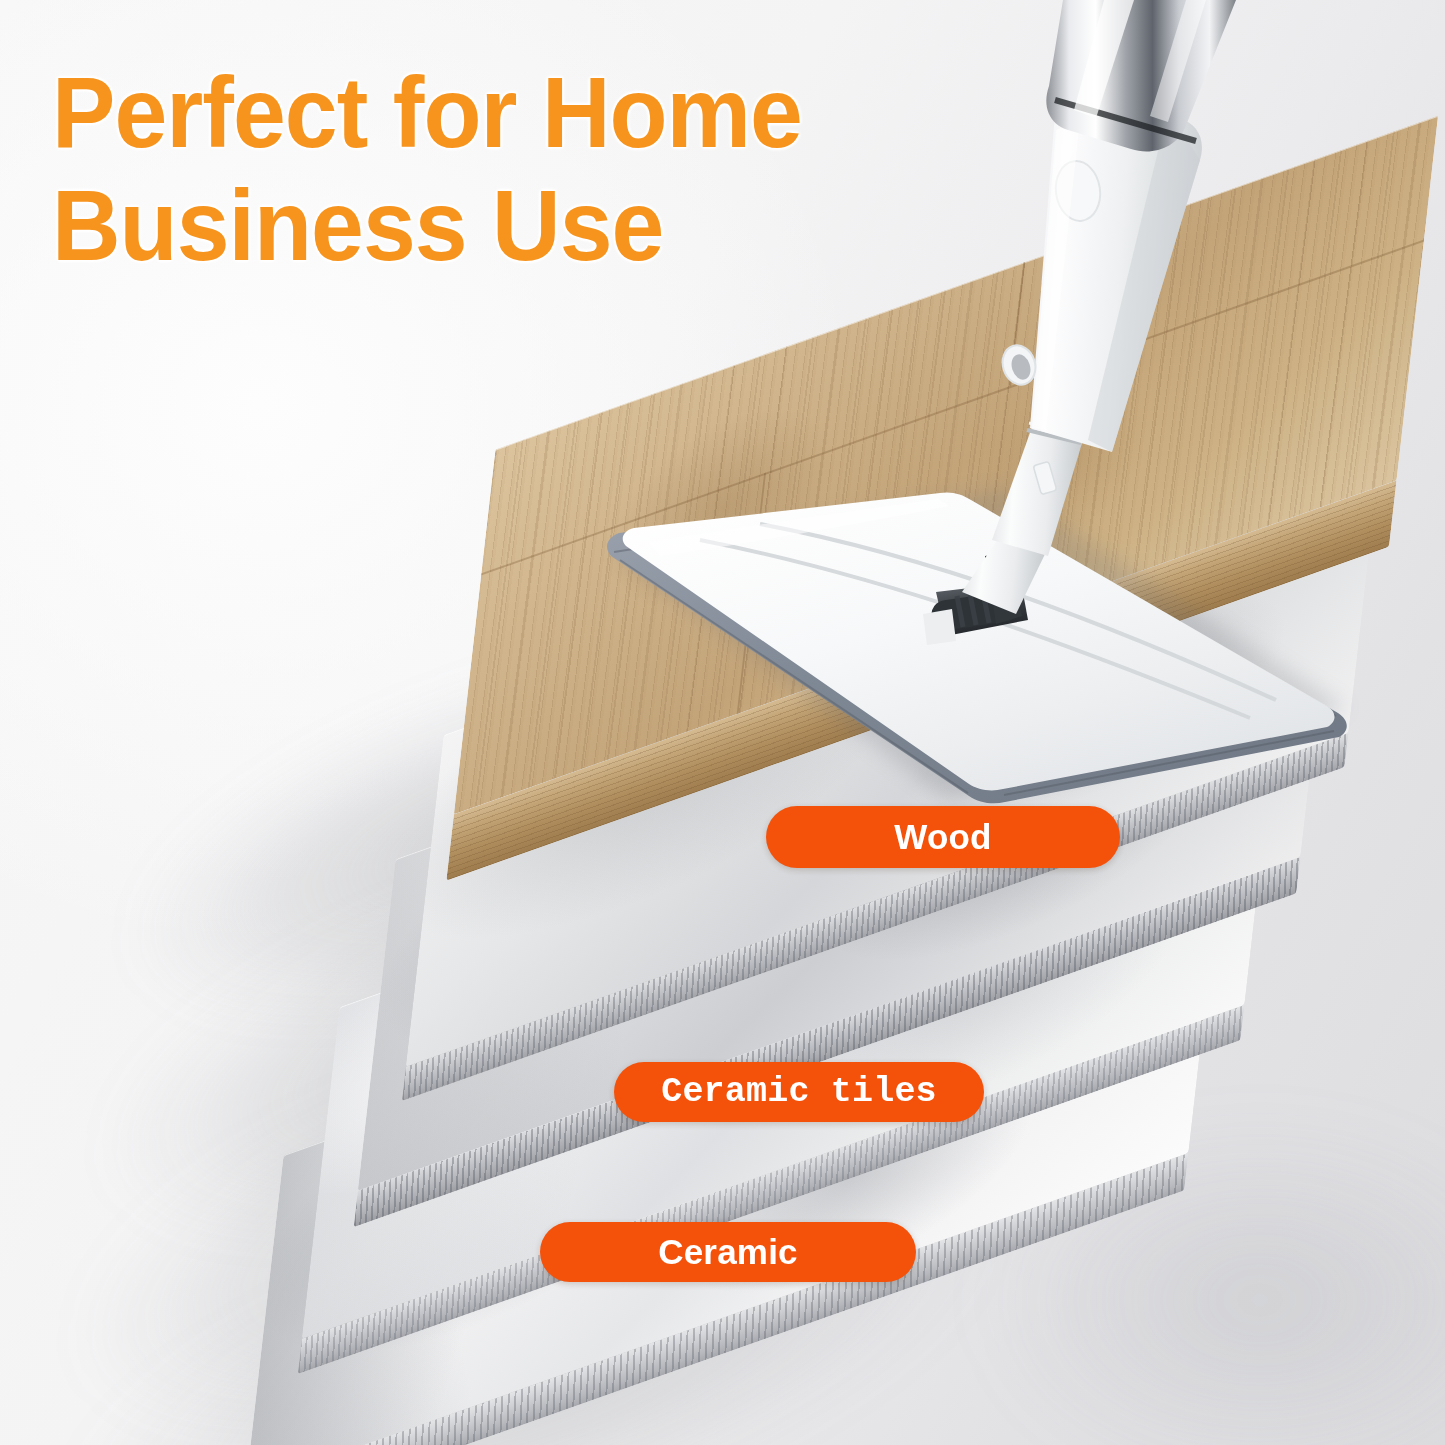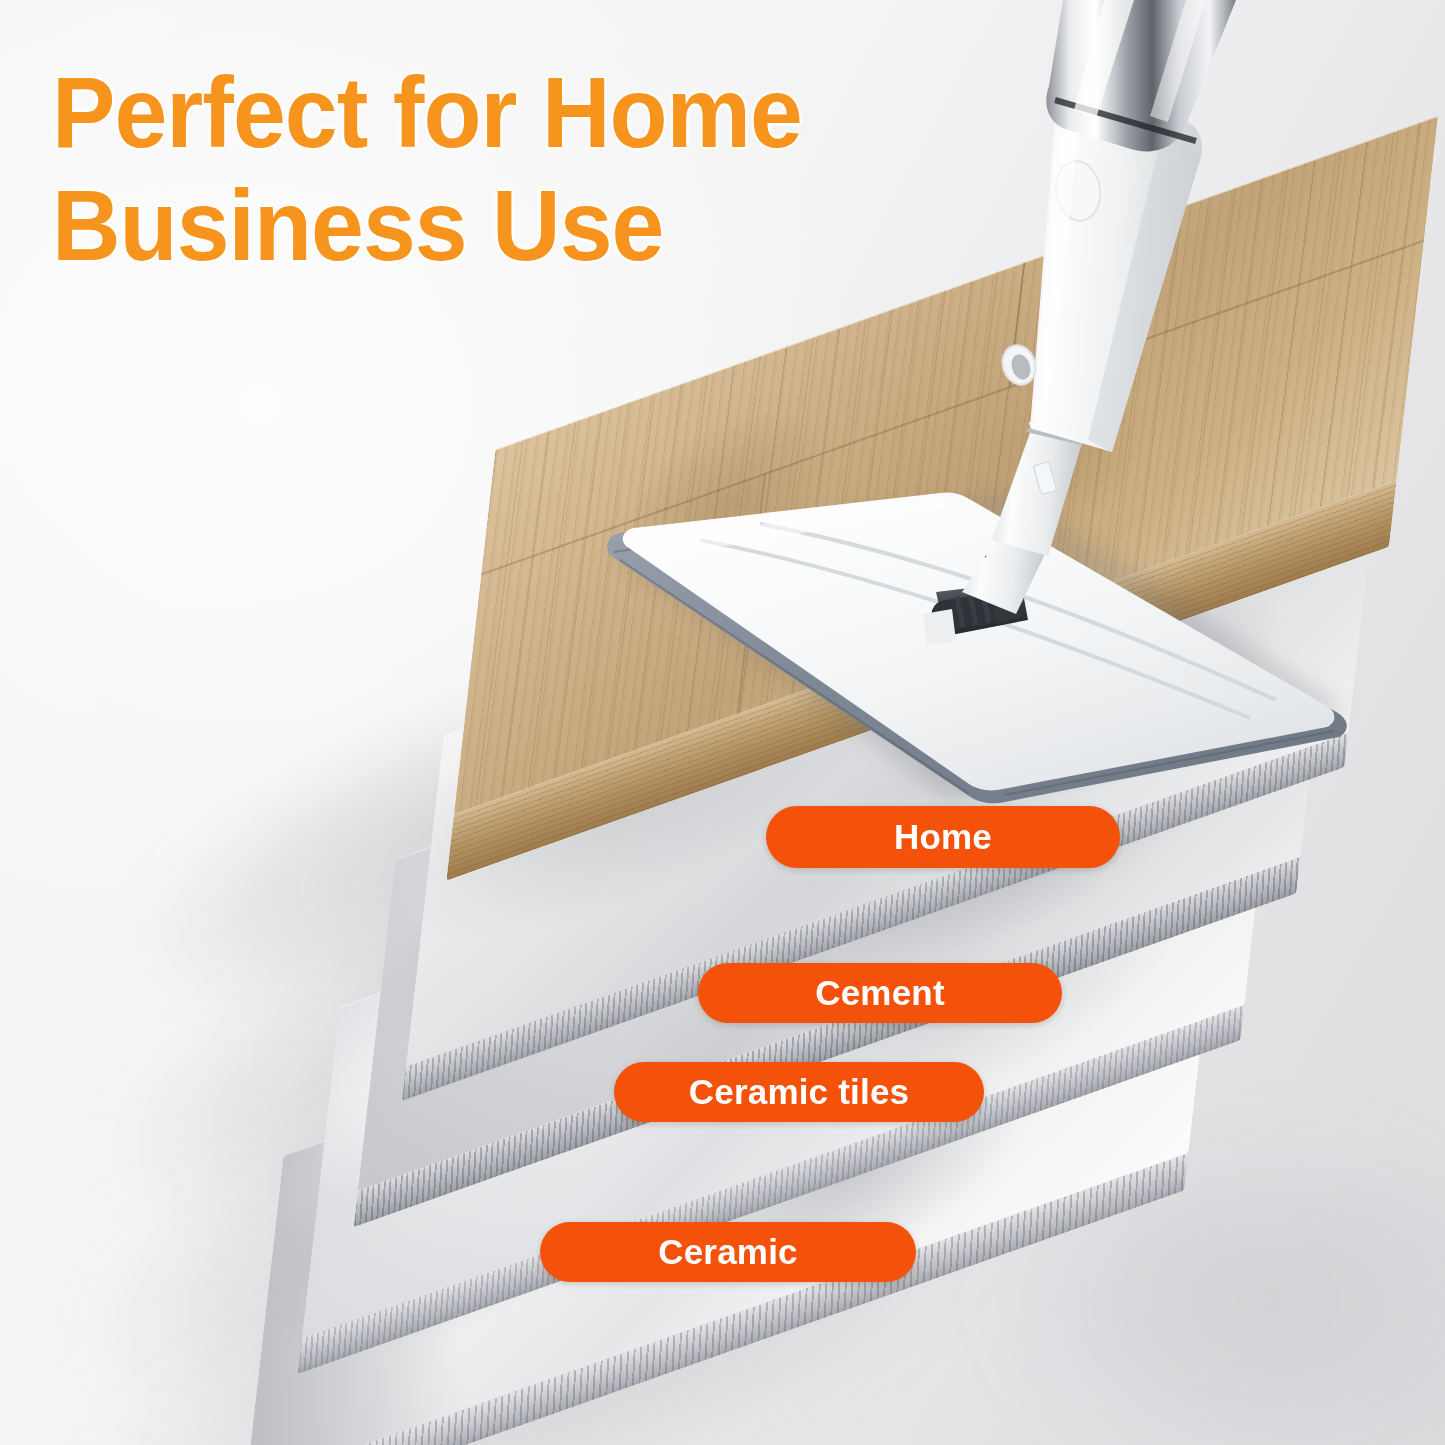--- a/index.html
+++ b/index.html
@@ -359,28 +359,25 @@
              C1176 148, 1152 156, 1131 149
              L1068 130
              C1049 124, 1042 106, 1049 86
              Z" fill="url(#chromeGrad)"></path>
     <path d="M1055 100 L1196 141" stroke="#1d2023" stroke-width="6" fill="none" opacity=".75"></path>
     <path d="M1104 0 L1134 0 L1096 118 L1074 110 Z" fill="#ffffff" opacity=".75"></path>
     <path d="M1186 0 L1206 0 L1168 122 L1150 116 Z" fill="#ffffff" opacity=".5"></path>
   </svg>
 
   <div class="pill" id="pill-wood" style="background: rgb(244, 81, 11); color: rgb(255, 255, 255);">
-    <span>Home</span>
-  </div>
-
-  <div class="pill" id="pill-cement" style="background: rgb(244, 81, 11); color: rgb(255, 255, 255);">
-    <span>Cement</span>
-  </div>
-
-  <div class="pill" id="pill-ceramic" style="background: rgb(244, 81, 11); color: rgb(255, 255, 255);">
+    <span>Wood</span>
+  </div>
+
+
+  <div class="pill" id="pill-ceramic" style="background: rgb(244, 81, 11); color: rgb(255, 255, 255); font-family: Liberation Mono, monospace;">
     <span>Ceramic tiles</span>
   </div>
 
   <div class="pill" id="pill-marble" style="background: rgb(244, 81, 11); color: rgb(255, 255, 255);">
     <span>Ceramic</span>
   </div>
 
   <div id="headline" style="color: rgb(247, 148, 30);">
     <span class="line">Perfect for Home</span>
     <span class="line">Business Use</span>

